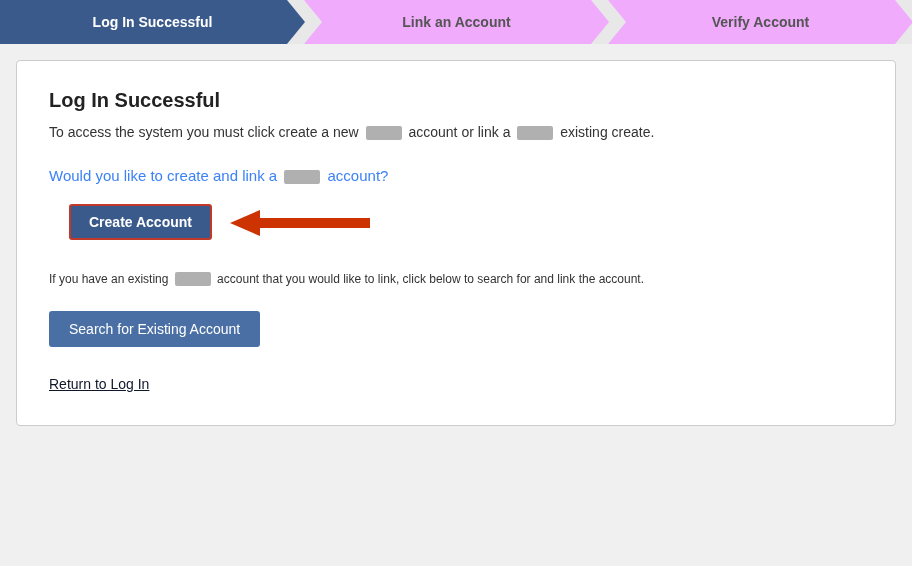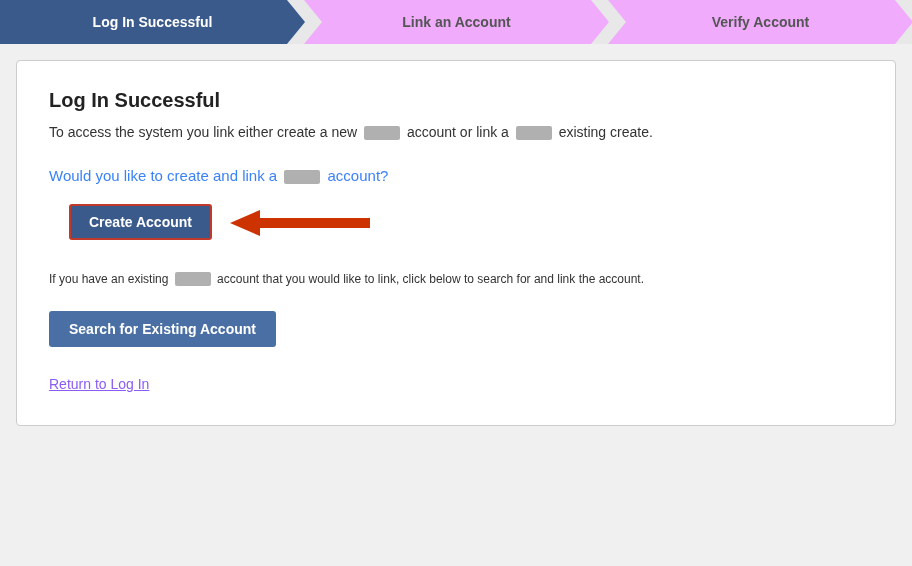--- a/index.html
+++ b/index.html
@@ -124,29 +124,29 @@
       margin-bottom: 22px;
       line-height: 1.6;
     }
 
     .btn-search {
       background: #4a6fa5;
       color: #fff;
       border: none;
       padding: 10px 20px;
       font-size: 14px;
-      font-weight: bold;
+      font-weight: normal;
       cursor: pointer;
       border-radius: 3px;
       margin-bottom: 28px;
     }
 
     .return-link {
       font-size: 14px;
-      color: #8b5cf6;
+      color: #0f172a;
       text-decoration: underline;
       cursor: pointer;
       background: none;
       border: none;
       padding: 0;
     }
   </style>
 </head>
 <body>
 
@@ -161,21 +161,21 @@
     <span>Verify Account</span>
   </div>
 </div>
 
 <div class="content-wrapper">
   <div class="card">
 
     <div class="card-title">Log In Successful</div>
 
     <p class="card-desc">
-      <span>To access the system you link either create a new</span>
+      <span>To access the system you must click create a new</span>
       <span class="redacted"></span>
       <span>account or link a</span>
       <span class="redacted"></span>
       <span>existing create.</span>
     </p>
 
     <p class="question-text">
       <span>Would you like to create and link a</span>
       <span class="redacted"></span>
       <span>account?</span>

